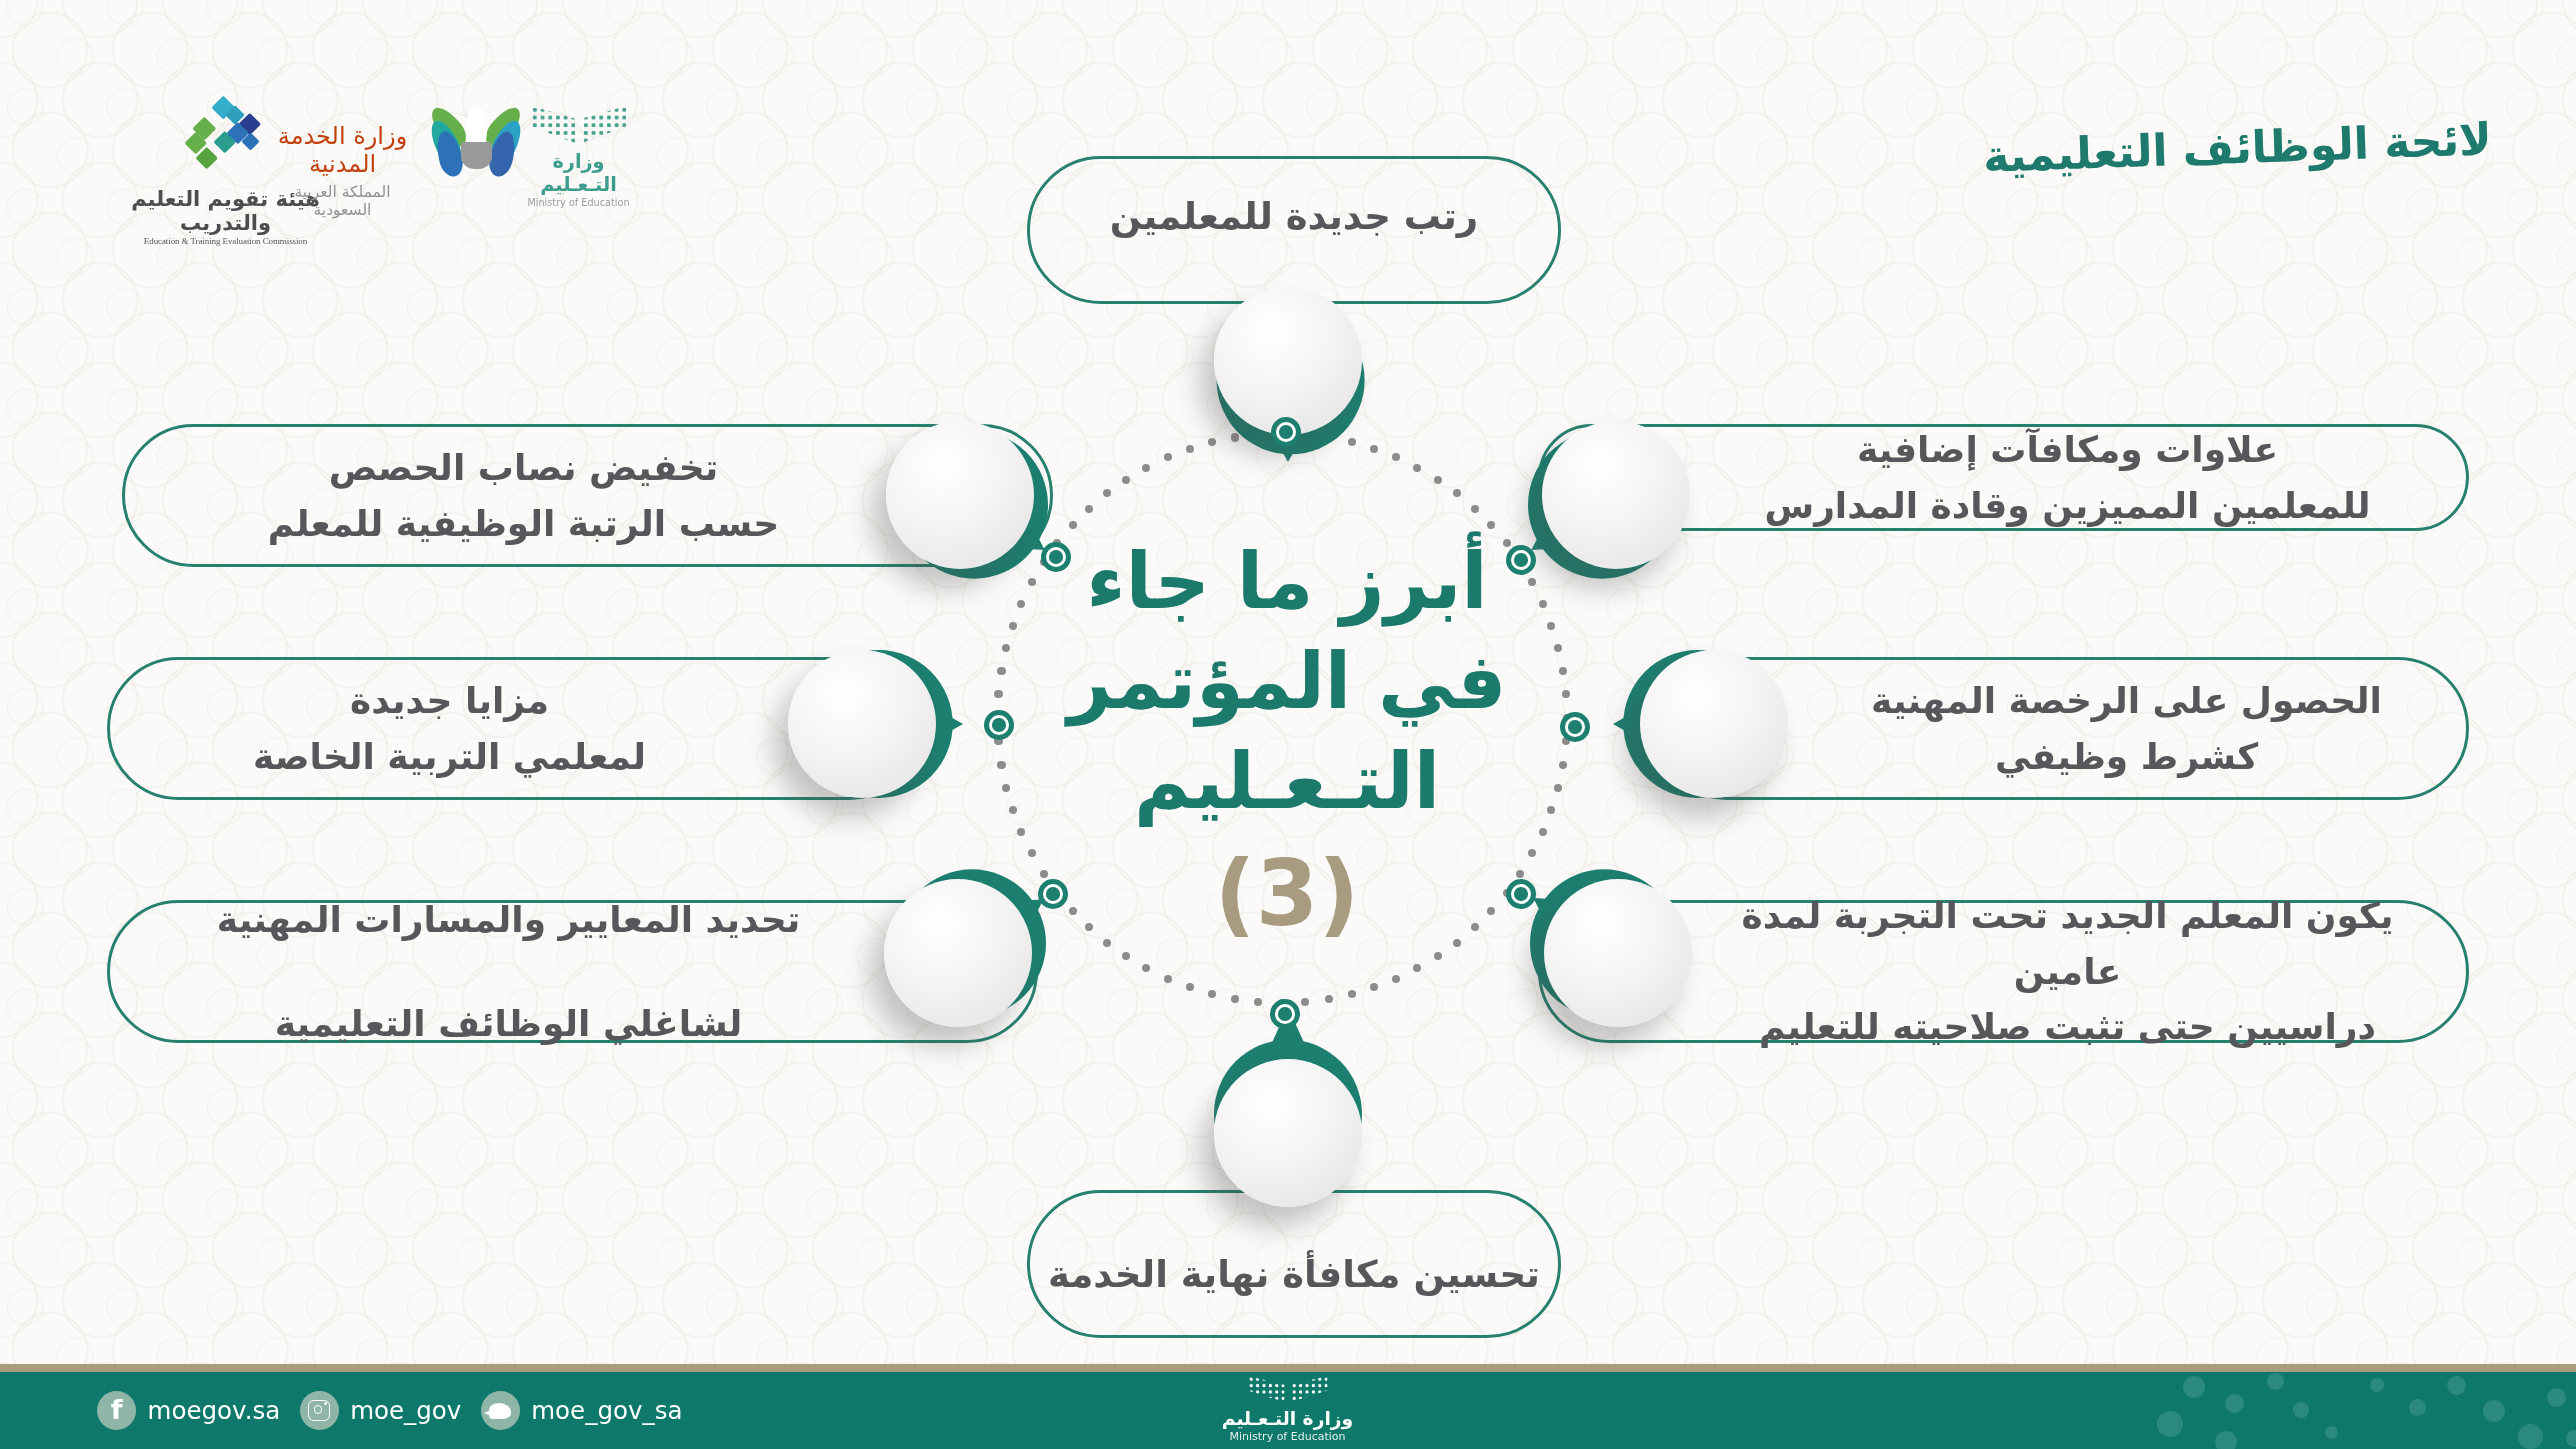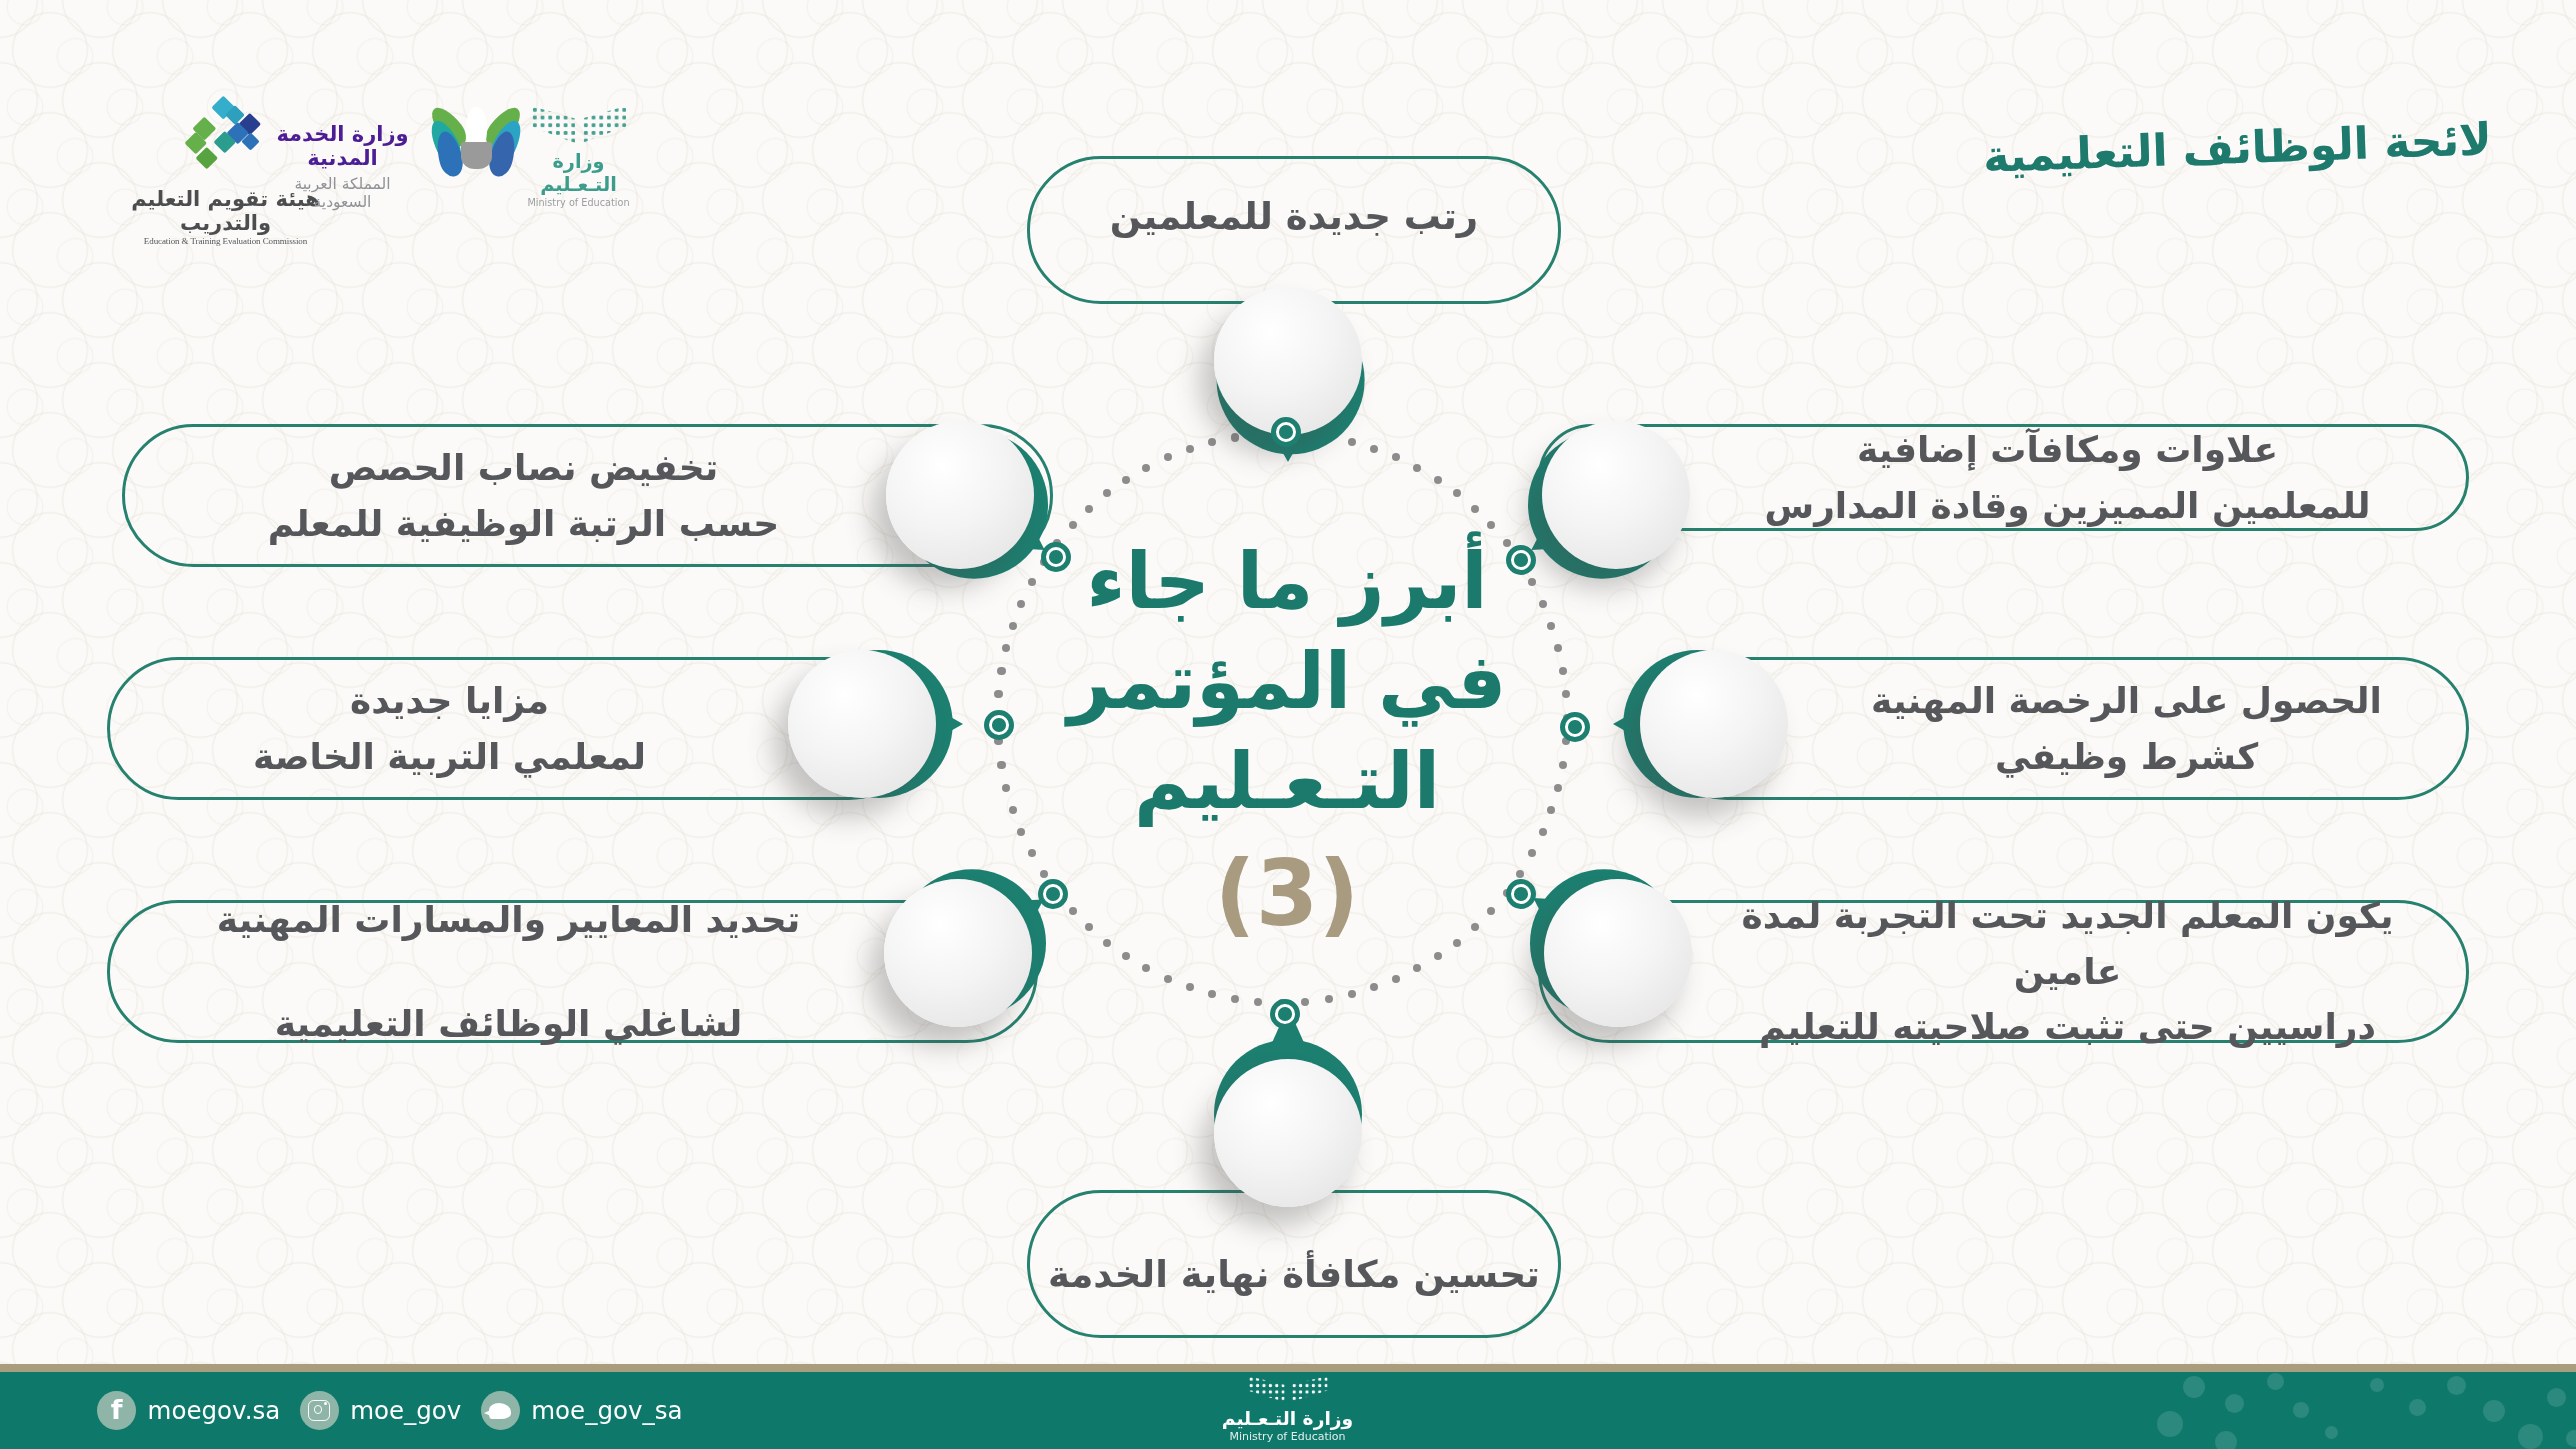--- a/index.html
+++ b/index.html
@@ -17,21 +17,21 @@
     background-position:0 0,50px 50px,25px 6.4px,75px 57px;}
 
   
   .hdr-etec{position:absolute;left:129px;top:98px;width:193px;text-align:center;z-index:5;}
   .etec-leaf{position:relative;width:77px;height:75px;margin:0 auto;}
   .etec-leaf span{position:absolute;transform:rotate(45deg);border-radius:1.9px;}
   .etec-ar{font-size:21px;font-weight:bold;color:#4c4d4f;margin-top:14px;}
   .etec-en{font-family:"Liberation Serif",serif;font-size:9px;color:#55565a;margin-top:1.3px;letter-spacing:-0.1px;}
 
   .hdr-civil{position:absolute;left:270px;top:122px;width:145px;text-align:center;z-index:5;}
-  .civil-ar{font-size:21px;font-weight:bold;color:#4c1d95;}
+  .civil-ar{font-size:24px;font-weight:normal;color:#c2410c;}
   .civil-sub{font-size:15.5px;color:#8f9296;margin-top:5.2px;}
 
   .palm{position:absolute;left:433px;top:103px;width:88px;height:74px;z-index:5;}
   .palm span{position:absolute;border-radius:50% 50% 50% 50%/62% 62% 38% 38%;width:23px;height:46px;}
 
   .hdr-moe{position:absolute;left:527px;top:102px;width:103px;text-align:center;z-index:5;}
   .moe-wings{position:relative;height:48px;width:95px;margin:0 auto;}
   .wing{position:absolute;top:3.9px;width:44px;height:37px;
         background-image:radial-gradient(circle,#46a191 1.9px,transparent 2.3px);
         background-size:7.7px 7.7px;}

